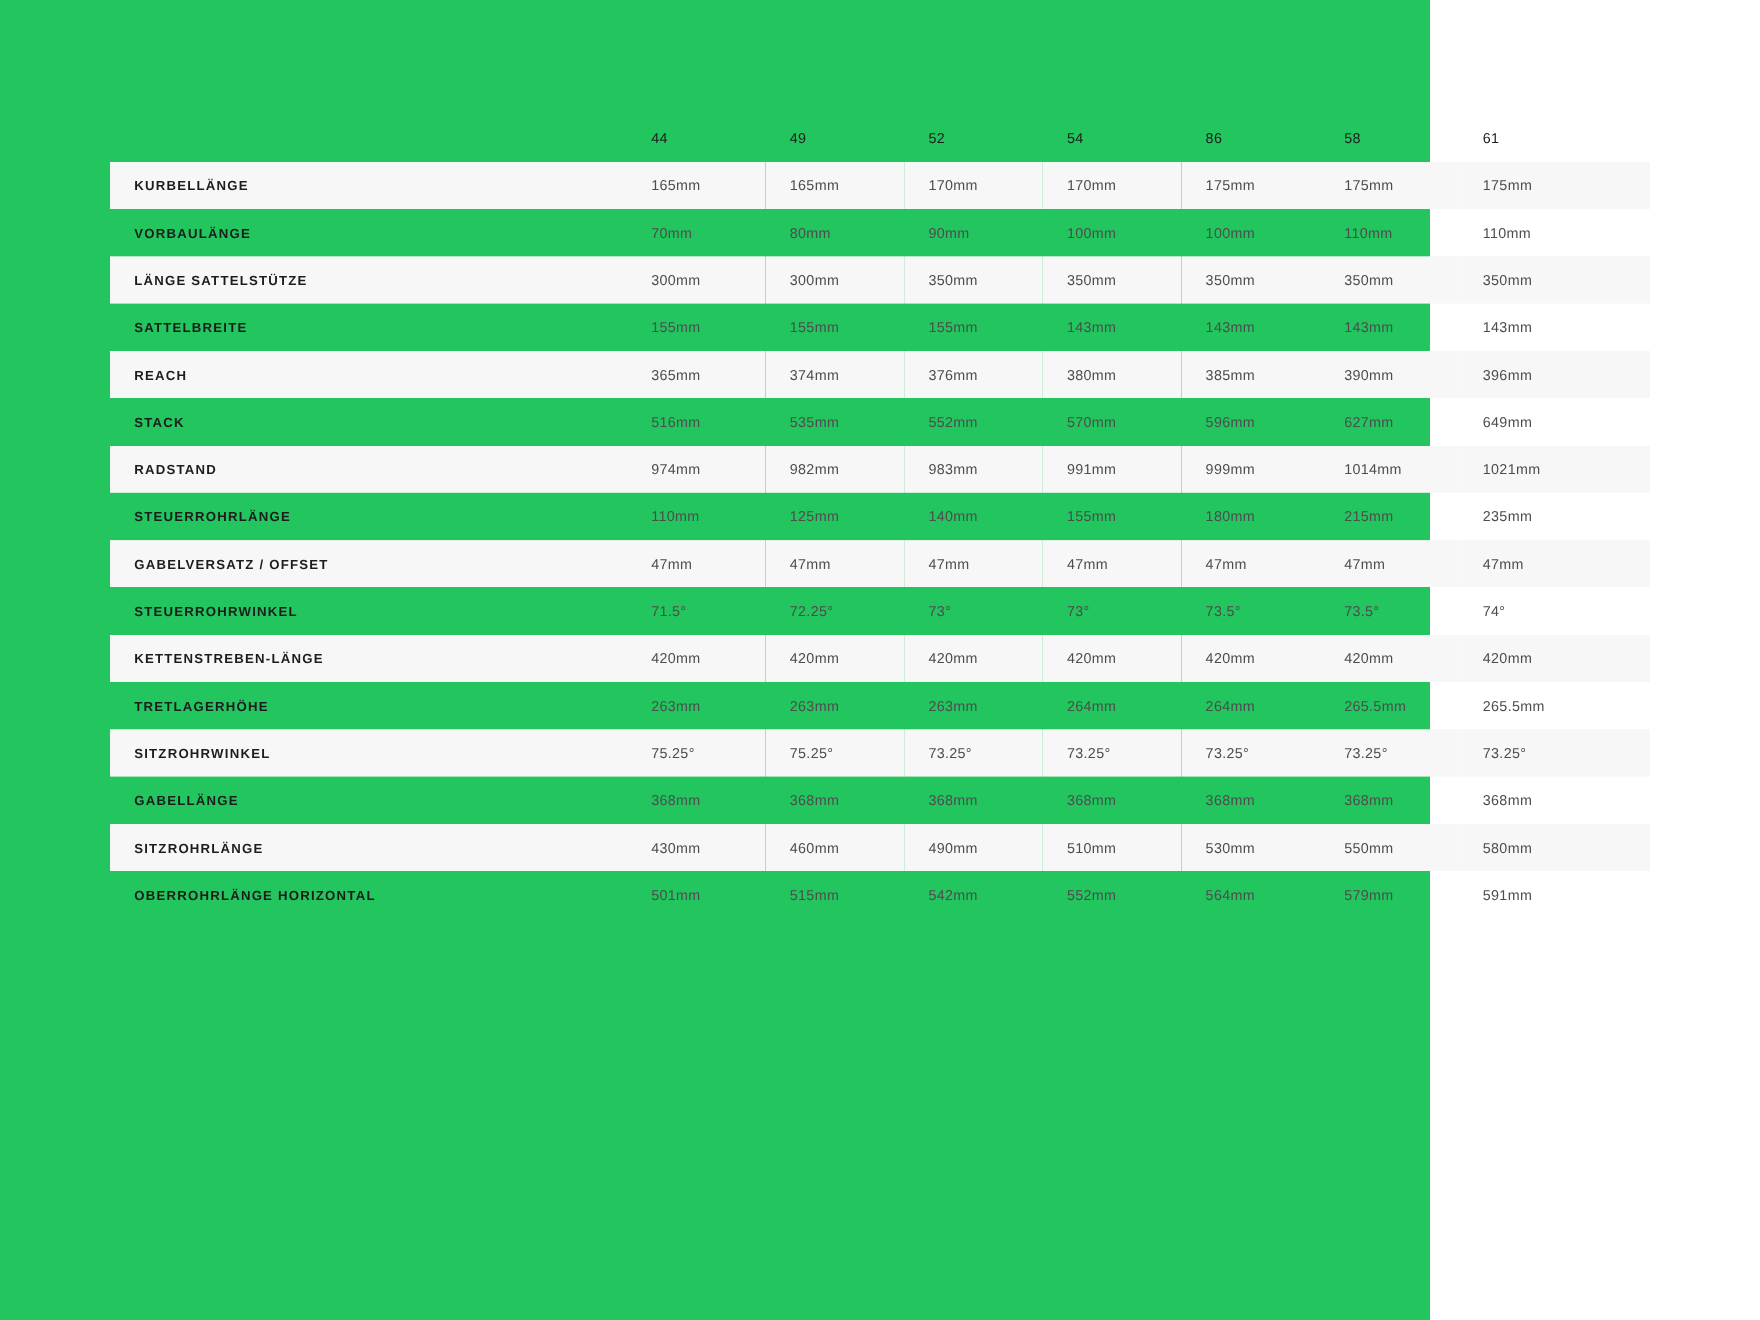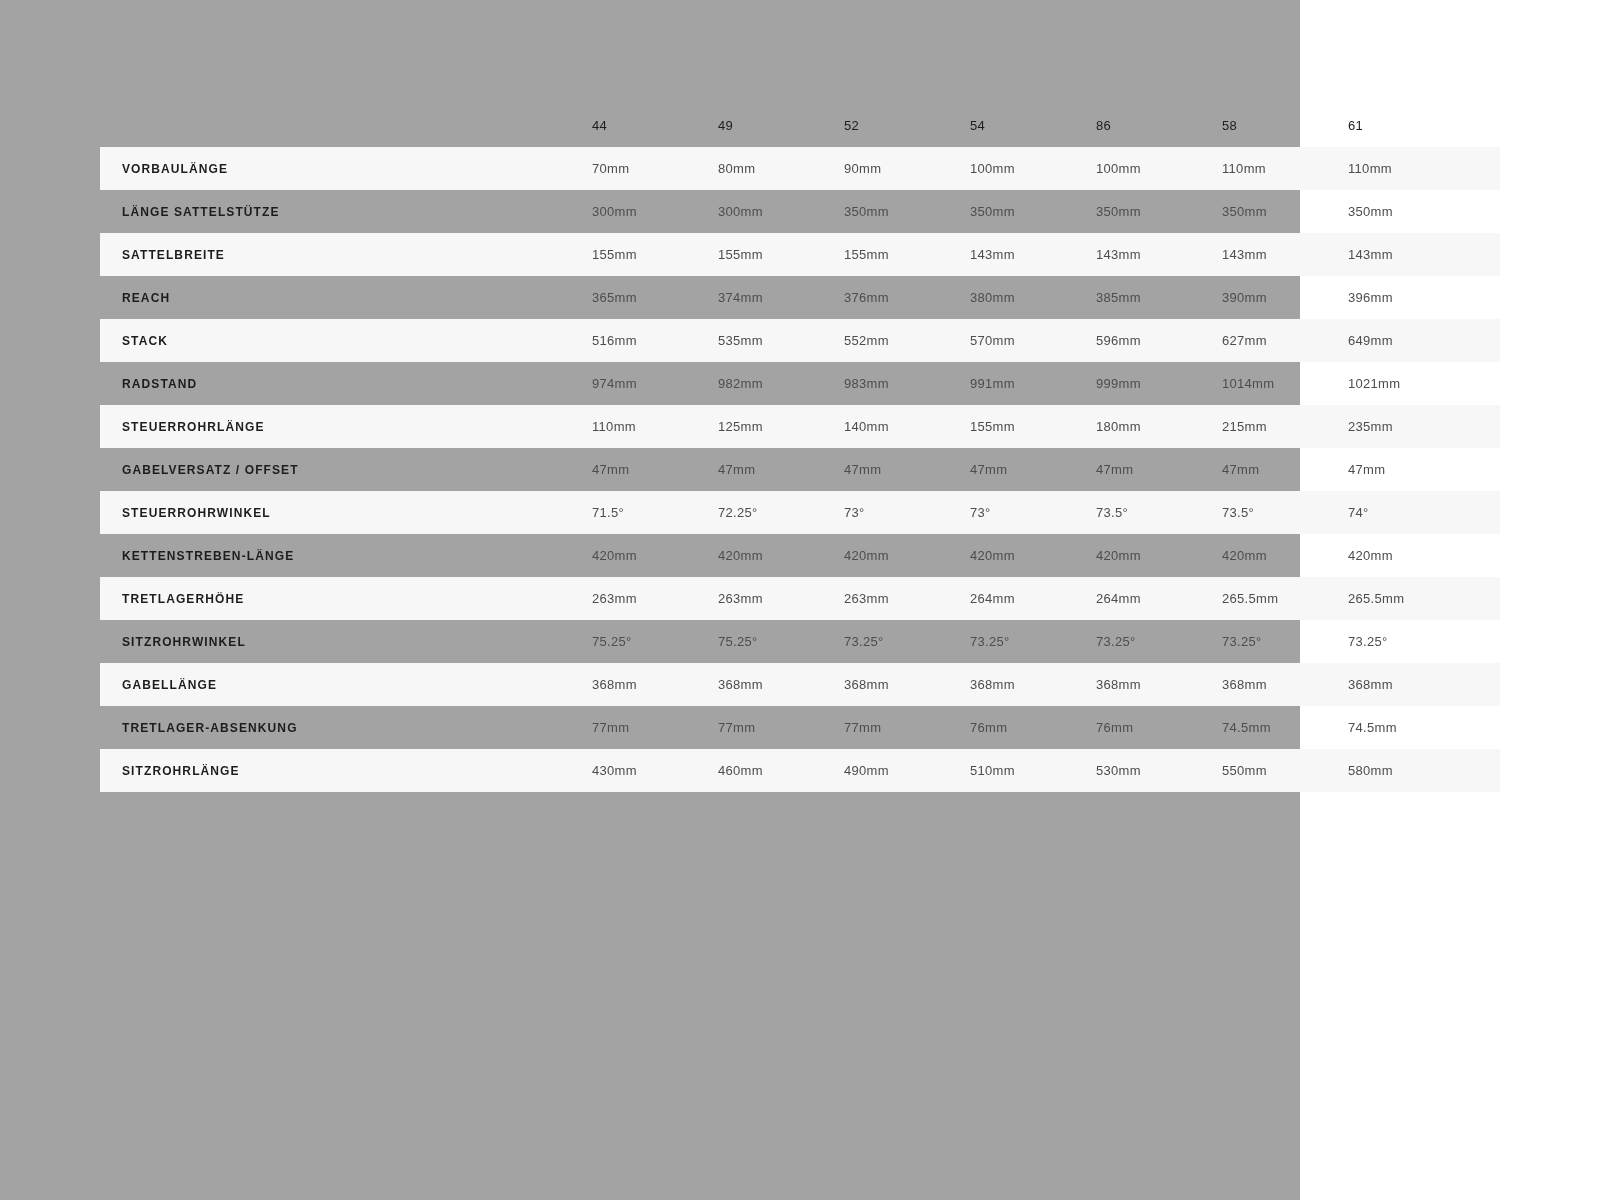--- a/index.html
+++ b/index.html
@@ -4,21 +4,21 @@
 <style>
   html, body {
     margin: 0;
     padding: 0;
     background: #ffffff;
     font-family: "Liberation Sans", "DejaVu Sans", sans-serif;
   }
   .page {
     width: 1300px;
     height: 1200px;
-    background: #a3a3a3;
+    background: #22c55e;
     box-sizing: border-box;
   }
   .table-wrap {
     padding: 104px 100px 0 100px;
   }
   table.geometry {
     border-collapse: collapse;
     table-layout: fixed;
     width: 1400px;
   }
@@ -80,20 +80,30 @@
             <th>49</th>
             <th>52</th>
             <th>54</th>
             <th>86</th>
             <th>58</th>
             <th>61</th>
           </tr>
       </thead>
       <tbody>
           <tr>
+            <td class="row-label">KURBELLÄNGE</td>
+            <td class="cell-value">165mm</td>
+            <td class="cell-value">165mm</td>
+            <td class="cell-value">170mm</td>
+            <td class="cell-value">170mm</td>
+            <td class="cell-value">175mm</td>
+            <td class="cell-value">175mm</td>
+            <td class="cell-value">175mm</td>
+          </tr>
+          <tr>
             <td class="row-label">VORBAULÄNGE</td>
             <td class="cell-value">70mm</td>
             <td class="cell-value">80mm</td>
             <td class="cell-value">90mm</td>
             <td class="cell-value">100mm</td>
             <td class="cell-value">100mm</td>
             <td class="cell-value">110mm</td>
             <td class="cell-value">110mm</td>
           </tr>
           <tr>
@@ -210,35 +220,35 @@
             <td class="row-label">GABELLÄNGE</td>
             <td class="cell-value">368mm</td>
             <td class="cell-value">368mm</td>
             <td class="cell-value">368mm</td>
             <td class="cell-value">368mm</td>
             <td class="cell-value">368mm</td>
             <td class="cell-value">368mm</td>
             <td class="cell-value">368mm</td>
           </tr>
           <tr>
-            <td class="row-label">TRETLAGER-ABSENKUNG</td>
-            <td class="cell-value">77mm</td>
-            <td class="cell-value">77mm</td>
-            <td class="cell-value">77mm</td>
-            <td class="cell-value">76mm</td>
-            <td class="cell-value">76mm</td>
-            <td class="cell-value">74.5mm</td>
-            <td class="cell-value">74.5mm</td>
-          </tr>
-          <tr>
             <td class="row-label">SITZROHRLÄNGE</td>
             <td class="cell-value">430mm</td>
             <td class="cell-value">460mm</td>
             <td class="cell-value">490mm</td>
             <td class="cell-value">510mm</td>
             <td class="cell-value">530mm</td>
             <td class="cell-value">550mm</td>
             <td class="cell-value">580mm</td>
           </tr>
+          <tr>
+            <td class="row-label">OBERROHRLÄNGE HORIZONTAL</td>
+            <td class="cell-value">501mm</td>
+            <td class="cell-value">515mm</td>
+            <td class="cell-value">542mm</td>
+            <td class="cell-value">552mm</td>
+            <td class="cell-value">564mm</td>
+            <td class="cell-value">579mm</td>
+            <td class="cell-value">591mm</td>
+          </tr>
         </tbody>
     </table>
   </div>
 </div>
 
 </body></html>

